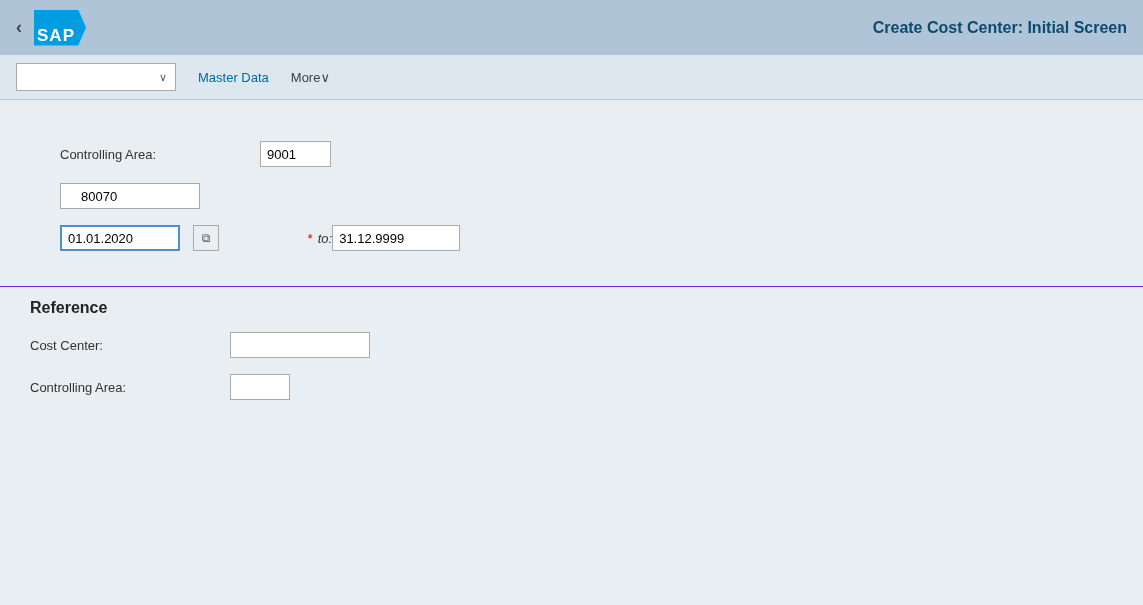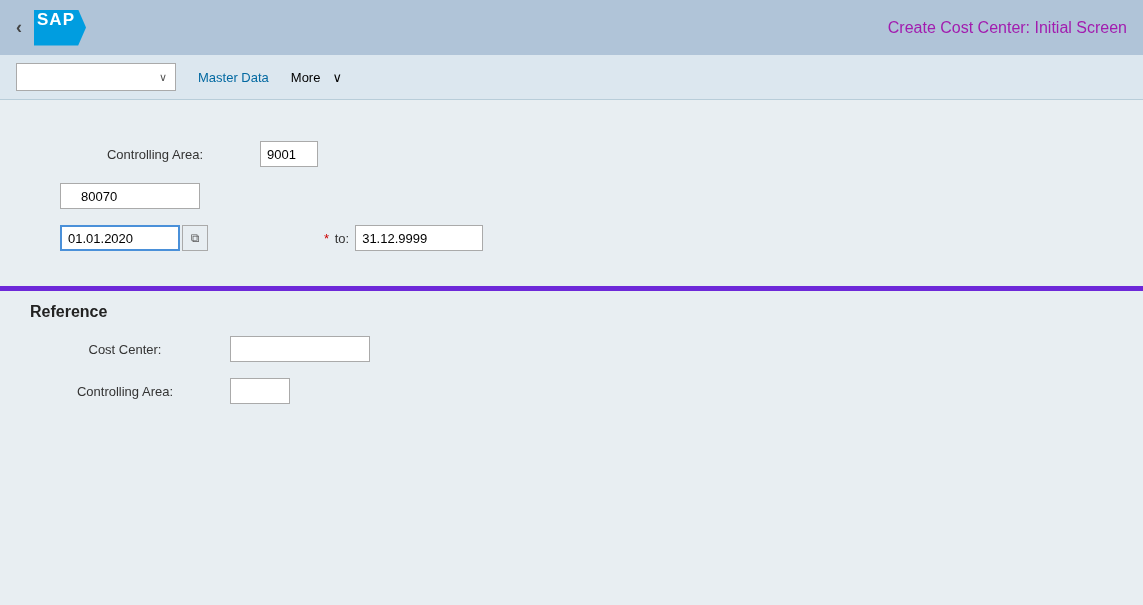--- a/index.html
+++ b/index.html
@@ -29,36 +29,36 @@
     .back-arrow {
       font-size: 18px;
       color: #444;
       cursor: pointer;
       font-weight: bold;
     }
     .sap-logo {
       width: 52px;
       height: 36px;
       display: flex;
-      align-items: flex-start;
+      align-items: flex-end;
       justify-content: center;
       background: #009de0;
       clip-path: polygon(0 0, 85% 0, 100% 50%, 85% 100%, 0 100%);
       padding-right: 8px;
     }
     .sap-logo span {
       color: white;
       font-size: 17px;
       font-weight: bold;
       letter-spacing: 1px;
     }
     .header-title {
-      color: #a21caf;
+      color: #0c4a6e;
       font-size: 16px;
-      font-weight: normal;
+      font-weight: bold;
     }
 
     
     .toolbar {
       background: #dce7ef;
       height: 45px;
       display: flex;
       align-items: center;
       padding: 0 16px;
       gap: 16px;
@@ -81,22 +81,22 @@
     }
     .toolbar-menu-item {
       color: #0369a1;
       font-size: 13px;
       cursor: pointer;
       padding: 4px 6px;
     }
     .more-btn {
       display: flex;
       align-items: center;
-      gap: 12px;
-      color: #000000;
+      gap: 0;
+      color: #404040;
       font-size: 13px;
       cursor: pointer;
     }
 
     
     .main {
       background: #e8eef2;
       padding: 40px 0 20px 0;
     }
 
@@ -109,21 +109,21 @@
     }
 
     .form-row {
       display: flex;
       align-items: center;
       margin-bottom: 14px;
       min-height: 28px;
     }
 
     .form-label {
-      text-align: center;
+      text-align: left;
       color: #333;
       font-size: 13px;
       width: 200px;
       padding-right: 10px;
     }
     .required-star {
       color: #cc0000;
       margin-right: 2px;
     }
 
@@ -135,50 +135,50 @@
       font-size: 13px;
       outline: none;
     }
     .form-input.active-border {
       border: 2px solid #4a90d9;
     }
 
     .input-with-btn {
       display: flex;
       align-items: flex-end;
-      gap: 2px;
+      gap: 13px;
     }
     .picker-btn {
       width: 26px;
       height: 26px;
       border: 1px solid #aaa;
       background: #e8eef2;
       display: flex;
       align-items: center;
       justify-content: center;
       cursor: pointer;
       font-size: 12px;
       color: #555;
     }
 
     .to-label {
-      margin-left: 116px;
+      margin-left: 88px;
       color: #333;
       font-size: 13px;
-      padding-right: 6px;
+      font-style: italic;
     }
     .to-label .required-star {
       color: #cc0000;
     }
 
     
     .reference-section {
       margin-top: 20px;
       padding: 0 30px;
-      border-top: 5px solid #6d28d9;
+      border-top: 1px solid #6d28d9;
       padding-top: 12px;
     }
     .reference-title {
       font-size: 16px;
       font-weight: bold;
       color: #222;
       margin-bottom: 14px;
     }
   </style>
 </head>
@@ -204,21 +204,21 @@
     <span>More</span>
     <span>∨</span>
   </div>
 </div>
 
 <div class="main">
   <div class="form-section">
 
     <div class="form-row">
       <label class="form-label">Controlling Area:</label>
-      <input class="form-input" type="text" style="width: 58px;" value="9001">
+      <input class="form-input" type="text" style="width: 71px;" value="9001">
     </div>
 
     <div class="form-row">
       <input class="form-input" type="text" style="width: 140px; padding-left: 20px;" value="80070">
     </div>
 
     <div class="form-row">
       <div class="input-with-btn">
         <input class="form-input active-border" type="text" style="width: 120px;" value="01.01.2020">
         <div class="picker-btn">

